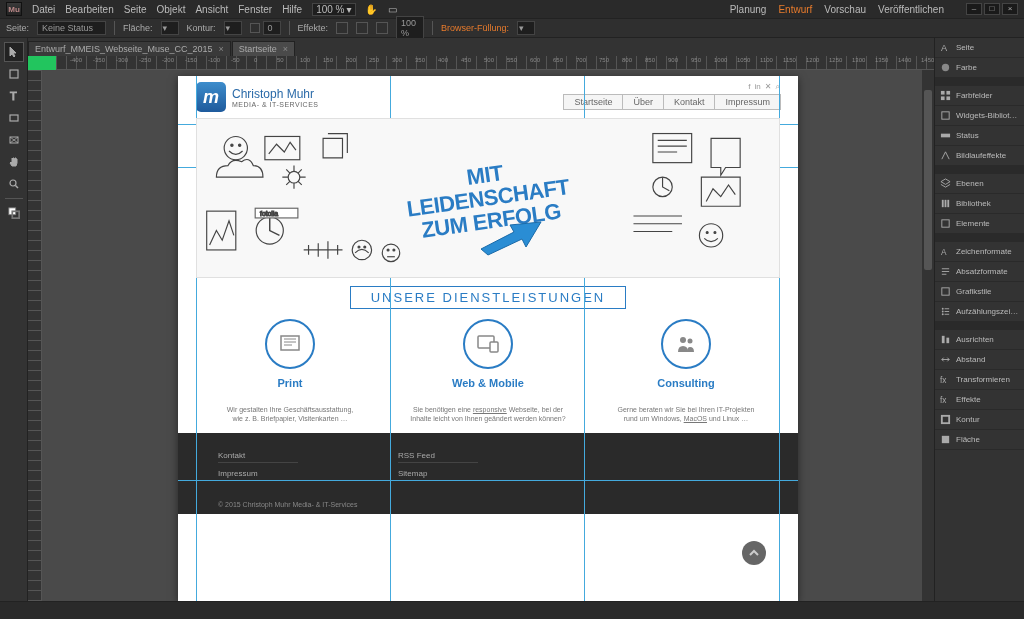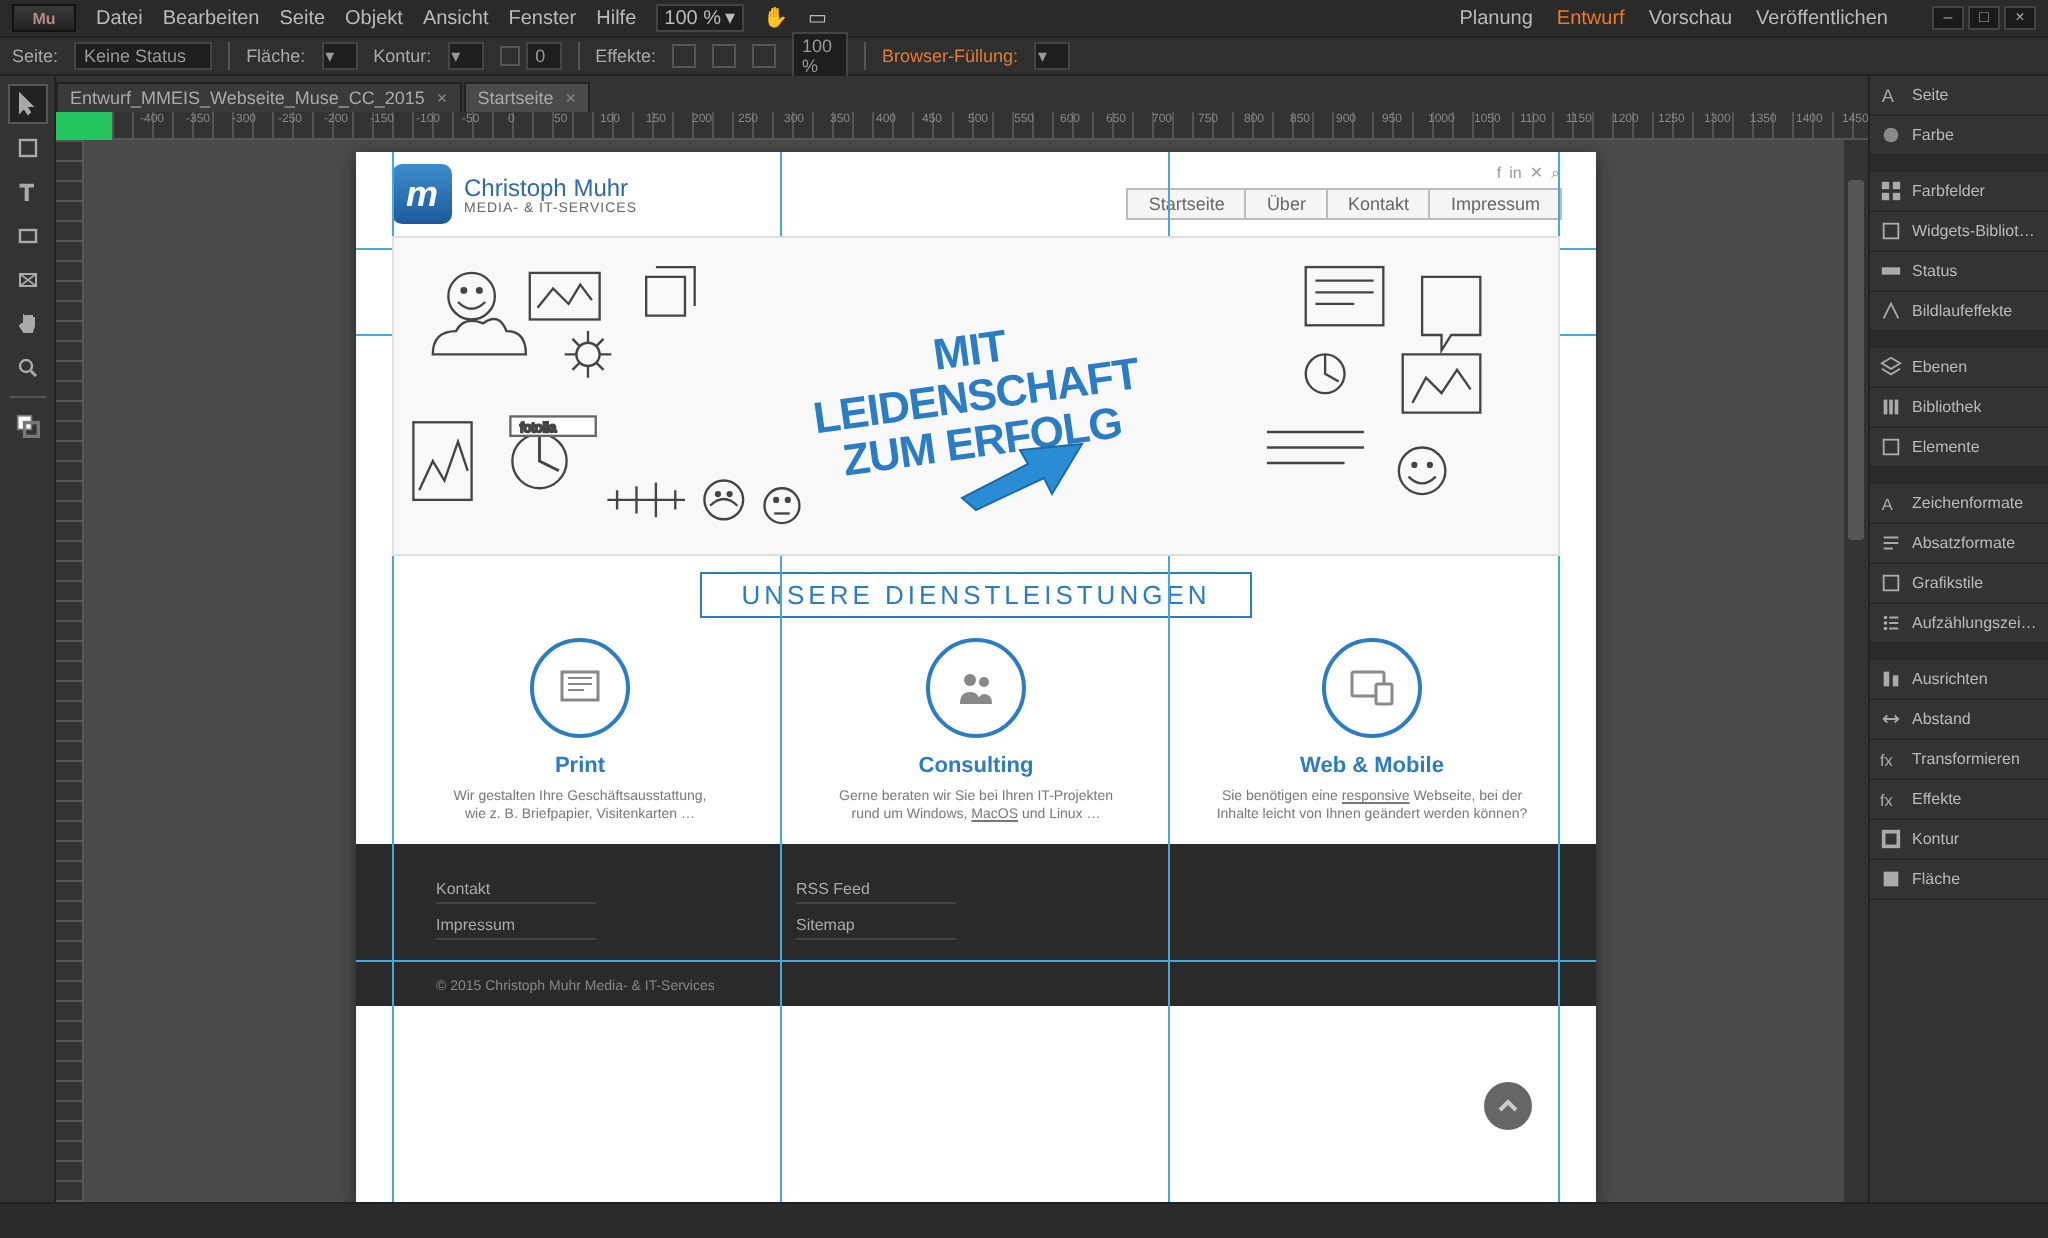--- a/index.html
+++ b/index.html
@@ -1,18 +1,18 @@
 <!DOCTYPE html>
 <html><head>
 <meta charset="utf-8">
 <style>
 *{box-sizing:border-box;margin:0;padding:0;font-family:Arial,Helvetica,sans-serif}
 body{background:#3a3a3a;width:1024px;height:619px;overflow:hidden;font-size:11px;color:#ccc;position:relative}
 .menubar{height:18px;background:#2a2a2a;display:flex;align-items:center;padding:0 6px;gap:10px;font-size:10px}
-.mu-logo{width:32px;height:14px;background:linear-gradient(#3a3a3a,#222);border:1px solid #111;display:flex;align-items:center;justify-content:center;color:#b88;font-size:8px;font-weight:bold}
+.mu-logo{width:16px;height:14px;background:linear-gradient(#3a3a3a,#222);border:1px solid #111;display:flex;align-items:center;justify-content:center;color:#b88;font-size:8px;font-weight:bold}
 .menubar span{color:#bbb;cursor:default}
 .right-menu{margin-left:auto;display:flex;gap:12px;align-items:center}
 .right-menu .active{color:#e87b2c}
 .win-controls{display:flex;gap:2px;margin-left:10px}
 .win-controls div{width:16px;height:12px;background:#1a1a1a;border:1px solid #444;font-size:8px;text-align:center;line-height:10px;color:#aaa}
 .optionbar{height:20px;background:#2f2f2f;display:flex;align-items:center;padding:0 6px;gap:8px;font-size:9px;border-top:1px solid #222;border-bottom:1px solid #222}
 .optionbar .dropdown{background:#1e1e1e;border:1px solid #444;padding:1px 12px 1px 4px;color:#999;position:relative}
 .optionbar .label{color:#aaa}
 .ctrlbox{display:flex;align-items:center;gap:3px}
 .main{display:flex;height:563px}
@@ -48,21 +48,21 @@
 .hero-sketch{position:absolute;inset:0}
 .hero-text{position:absolute;left:50%;top:50%;transform:translate(-50%,-50%) rotate(-8deg);text-align:center;font-size:22px;font-weight:bold;color:#2a7cc4;line-height:1.05;font-family:Arial Black,sans-serif;letter-spacing:-0.5px}
 .hero-arrow{position:absolute;left:48%;top:62%;width:70px;height:40px}
 .hero-arrow svg{width:100%;height:100%}
 .section-title{margin:8px auto 10px;text-align:center}
 .section-title .box{display:inline-block;border:1px solid #2a7cc4;padding:3px 20px;color:#2a7cc4;font-size:13px;letter-spacing:2px}
 .services{display:flex;padding:0 18px 10px;gap:10px}
 .service{flex:1;text-align:center}
 .service .icon-circle{width:50px;height:50px;border:2px solid #2a7cc4;border-radius:50%;margin:0 auto 8px;display:flex;align-items:center;justify-content:center}
 .service .icon-circle svg{width:24px;height:24px;fill:#888}
-.service h3{color:#2a7cc4;font-size:11px;margin-bottom:5px;font-weight:bold}
+.service h3{color:#2a7cc4;font-size:11px;margin-bottom:16px;font-weight:bold}
 .service p{font-size:7px;color:#777;line-height:1.3;padding:0 4px}
 .service .underline{text-decoration:underline}
 .footer{background:#2a2a2a;color:#aaa;padding:16px 40px 6px;font-size:8px}
 .footer-cols{display:flex;gap:100px;margin-bottom:16px}
 .footer-col div{padding:2px 0;border-bottom:1px solid #444;width:80px;margin-bottom:4px}
 .copyright{font-size:7px;color:#888}
 .scroll-top{position:absolute;right:32px;bottom:36px;width:24px;height:24px;border-radius:50%;background:#666;display:flex;align-items:center;justify-content:center}
 .scroll-top svg{width:14px;height:14px;fill:#ccc}
 .panels{width:90px;background:#333;border-left:1px solid #222}
 .panel-strip{display:flex;flex-direction:column}
@@ -324,38 +324,38 @@
                     <rect x="3" y="4" width="18" height="14" fill="none" stroke="#888" stroke-width="1.5"></rect>
                     <path d="M6 7 L18 7 M6 10 L18 10 M6 13 L14 13" stroke="#888" stroke-width="1"></path>
                   </svg>
                 </div>
               <h3>Print</h3>
               <p><span>Wir gestalten Ihre Geschäftsausstattung,</span><br><span>wie z. B. Briefpapier, Visitenkarten …</span></p>
             </div>
             <div class="service">
               <div class="icon-circle">
                   <svg viewBox="0 0 24 24">
+                    <rect x="2" y="4" width="16" height="12" rx="1" fill="none" stroke="#888" stroke-width="1.5"></rect>
+                    <rect x="14" y="10" width="8" height="10" rx="1" fill="#fff" stroke="#888" stroke-width="1.5"></rect>
+                  </svg>
+                </div>
+              <h3>Web &amp; Mobile</h3>
+              <p><span>Sie benötigen eine </span><span class="underline">responsive</span><span> Webseite, bei der</span><br><span>Inhalte leicht von Ihnen geändert werden können?</span></p>
+            </div>
+            <div class="service">
+              <div class="icon-circle">
+                  <svg viewBox="0 0 24 24">
                     <circle cx="9" cy="8" r="3" fill="#888"></circle>
                     <circle cx="16" cy="9" r="2.5" fill="#888"></circle>
                     <path d="M4 20 Q4 14 9 14 Q14 14 14 20 Z" fill="#888"></path>
                     <path d="M13 20 Q13 15 16 15 Q20 15 20 20 Z" fill="#888"></path>
                   </svg>
                 </div>
               <h3>Consulting</h3>
               <p><span>Gerne beraten wir Sie bei Ihren IT-Projekten</span><br><span>rund um Windows, </span><span class="underline">MacOS</span><span> und Linux …</span></p>
-            </div>
-            <div class="service">
-              <div class="icon-circle">
-                  <svg viewBox="0 0 24 24">
-                    <rect x="2" y="4" width="16" height="12" rx="1" fill="none" stroke="#888" stroke-width="1.5"></rect>
-                    <rect x="14" y="10" width="8" height="10" rx="1" fill="#fff" stroke="#888" stroke-width="1.5"></rect>
-                  </svg>
-                </div>
-              <h3>Web &amp; Mobile</h3>
-              <p><span>Sie benötigen eine </span><span class="underline">responsive</span><span> Webseite, bei der</span><br><span>Inhalte leicht von Ihnen geändert werden können?</span></p>
             </div>
           </div>
 
           <div class="footer">
             <div class="footer-cols">
               <div class="footer-col">
                 <div>Kontakt</div>
                 <div>Impressum</div>
               </div>
               <div class="footer-col">

